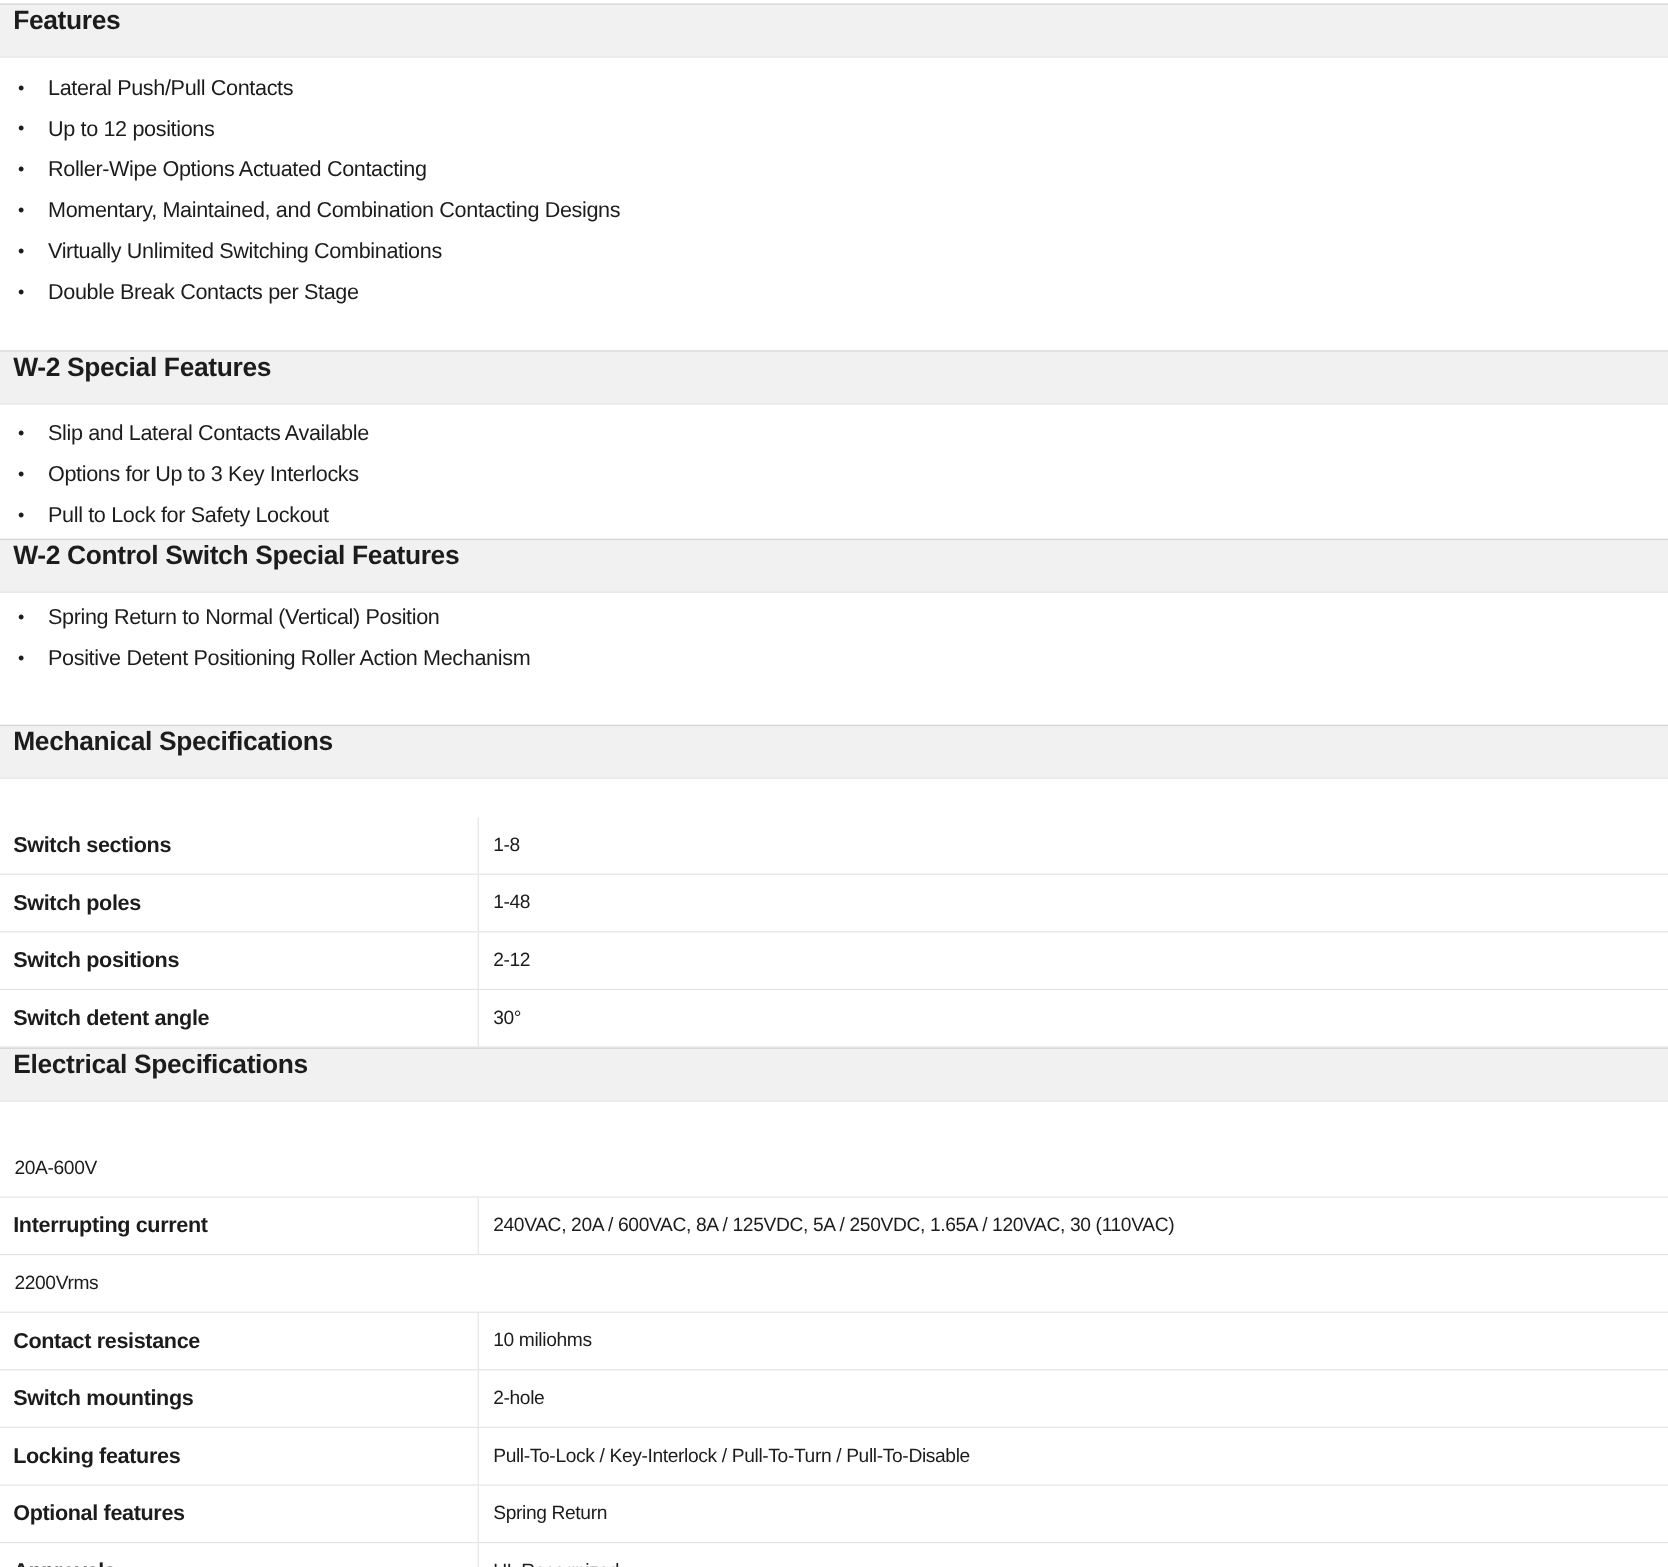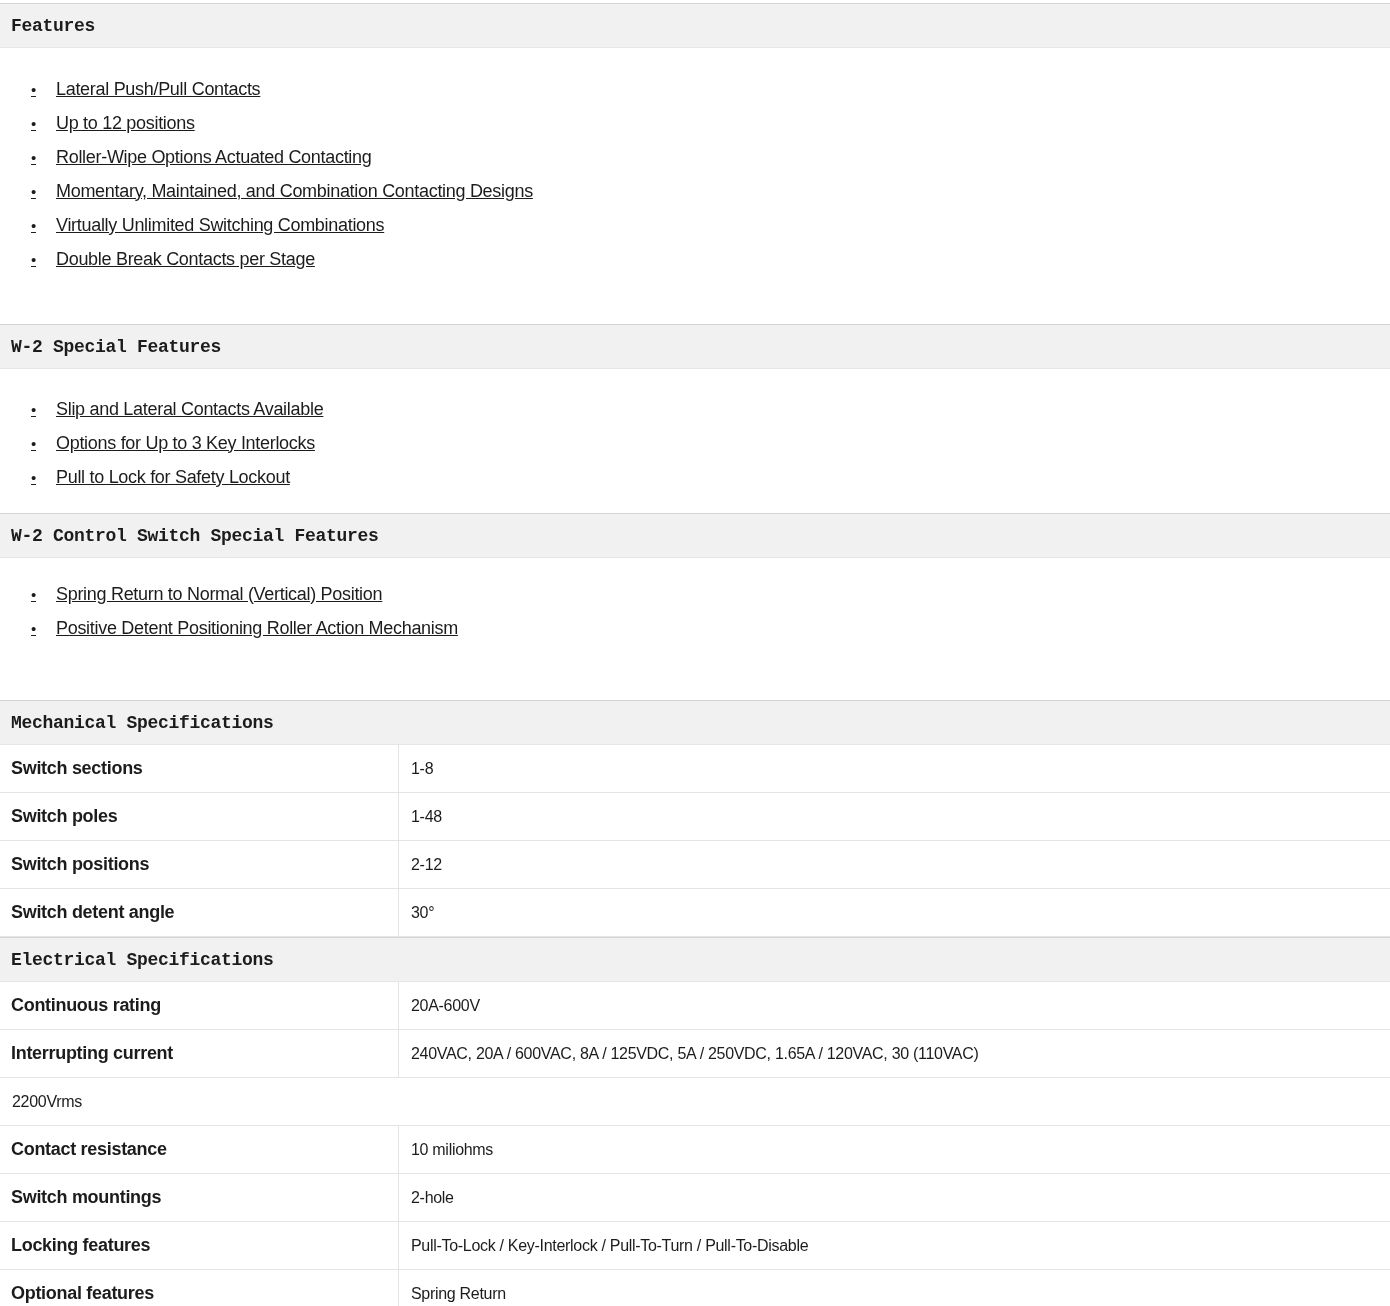--- a/index.html
+++ b/index.html
@@ -18,53 +18,51 @@
     overflow: hidden;
   }
 
   
   .section-header {
     height: 45px;
     background: #f1f1f1;
     border-top: 1px solid #d4d4d4;
     border-bottom: 1px solid #e6e6e6;
     display: flex;
-    align-items: center;
+    align-items: flex-start;
     padding: 0 11px;
-    font-size: 18px;
+    font-size: 22px;
     font-weight: bold;
-    font-family: Liberation Mono, monospace;
   }
 
   
   .bullet-list {
     list-style: none;
-    margin: 16px;
+    margin: 0;
     padding: 0;
-    text-decoration: underline;
   }
   .bullet-list li {
     height: 34px;
     display: flex;
     align-items: center;
     font-size: 18px;
   }
   .bullet-list li::before {
     content: "\2022";
     font-size: 15px;
     padding-left: 15px;
     width: 25px;
     flex: 0 0 25px;
   }
   .list-features      { padding: 8px 0 32px 0; }
   .list-w2-special    { padding: 7px 0 3px 0; border-radius: 15px; }
   .list-w2-control    { padding: 3px 0 39px 0; }
 
   
-  .spec-table { width: 100%; }
+  .spec-table { width: 100%; margin-top: 32px; }
   .spec-row {
     display: flex;
     height: 48px;
     border-bottom: 1px solid #e4e4e4;
     align-items: stretch;
   }
   .spec-row .cell-label {
     flex: 0 0 399px;
     border-right: 1px solid #e4e4e4;
     display: flex;
@@ -139,21 +137,20 @@
     <div class="cell-label">Switch detent angle</div>
     <div class="cell-value">30°</div>
   </div>
 </div>
 
 <div class="section-header">
   <span>Electrical Specifications</span>
 </div>
 <div class="spec-table">
   <div class="spec-row">
-    <div class="cell-label">Continuous rating</div>
     <div class="cell-value">20A-600V</div>
   </div>
   <div class="spec-row">
     <div class="cell-label">Interrupting current</div>
     <div class="cell-value">240VAC, 20A / 600VAC, 8A / 125VDC, 5A / 250VDC, 1.65A / 120VAC, 30 (110VAC)</div>
   </div>
   <div class="spec-row">
     <div class="cell-value">2200Vrms</div>
   </div>
   <div class="spec-row">

